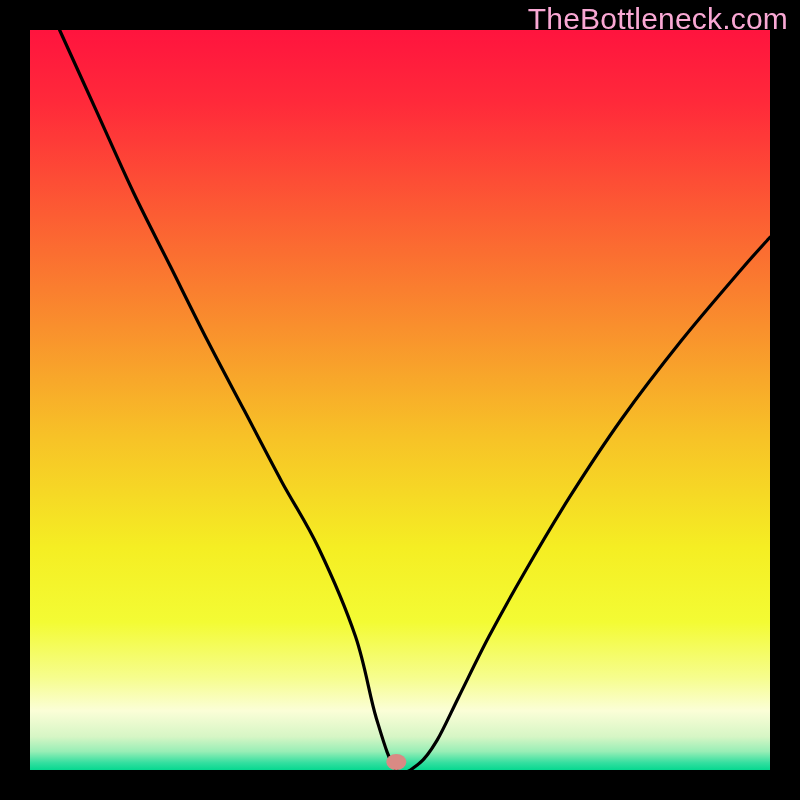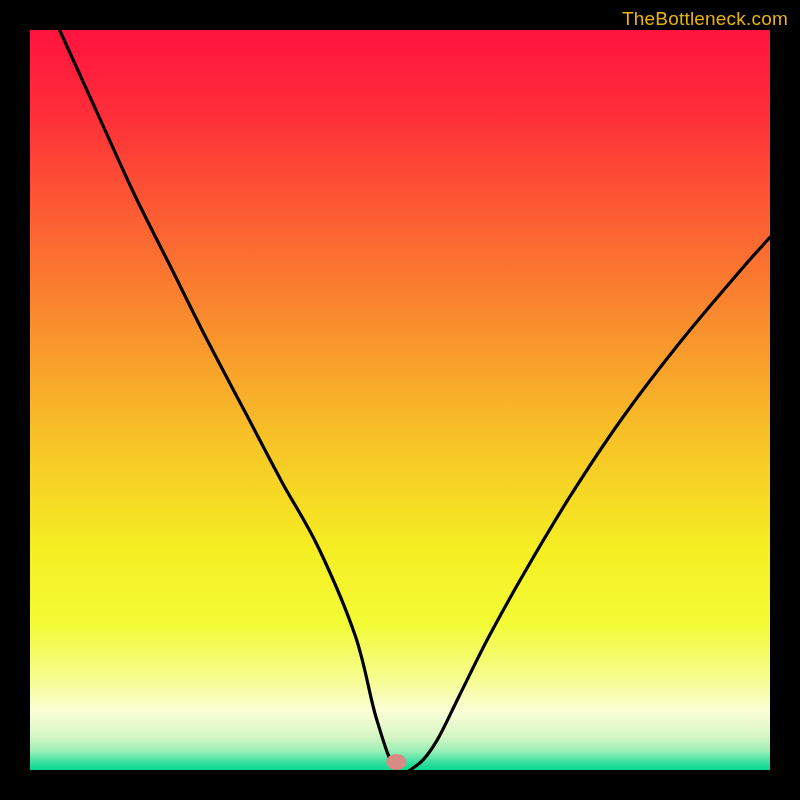--- a/index.html
+++ b/index.html
@@ -12,24 +12,24 @@
     font-family: Arial, Helvetica, sans-serif;
   }
   .frame {
     position: relative;
     width: 800px;
     height: 800px;
     background: #000;
   }
   .watermark {
     position: absolute;
-    top: 8px;
+    top: 2px;
     right: 12px;
-    color: #eab308;
-    font-size: 19px;
+    color: #f9a8d4;
+    font-size: 30px;
     font-weight: 500;
     z-index: 10;
     letter-spacing: 0.2px;
   }
   svg {
     position: absolute;
     top: 0;
     left: 0;
   }
 </style>

